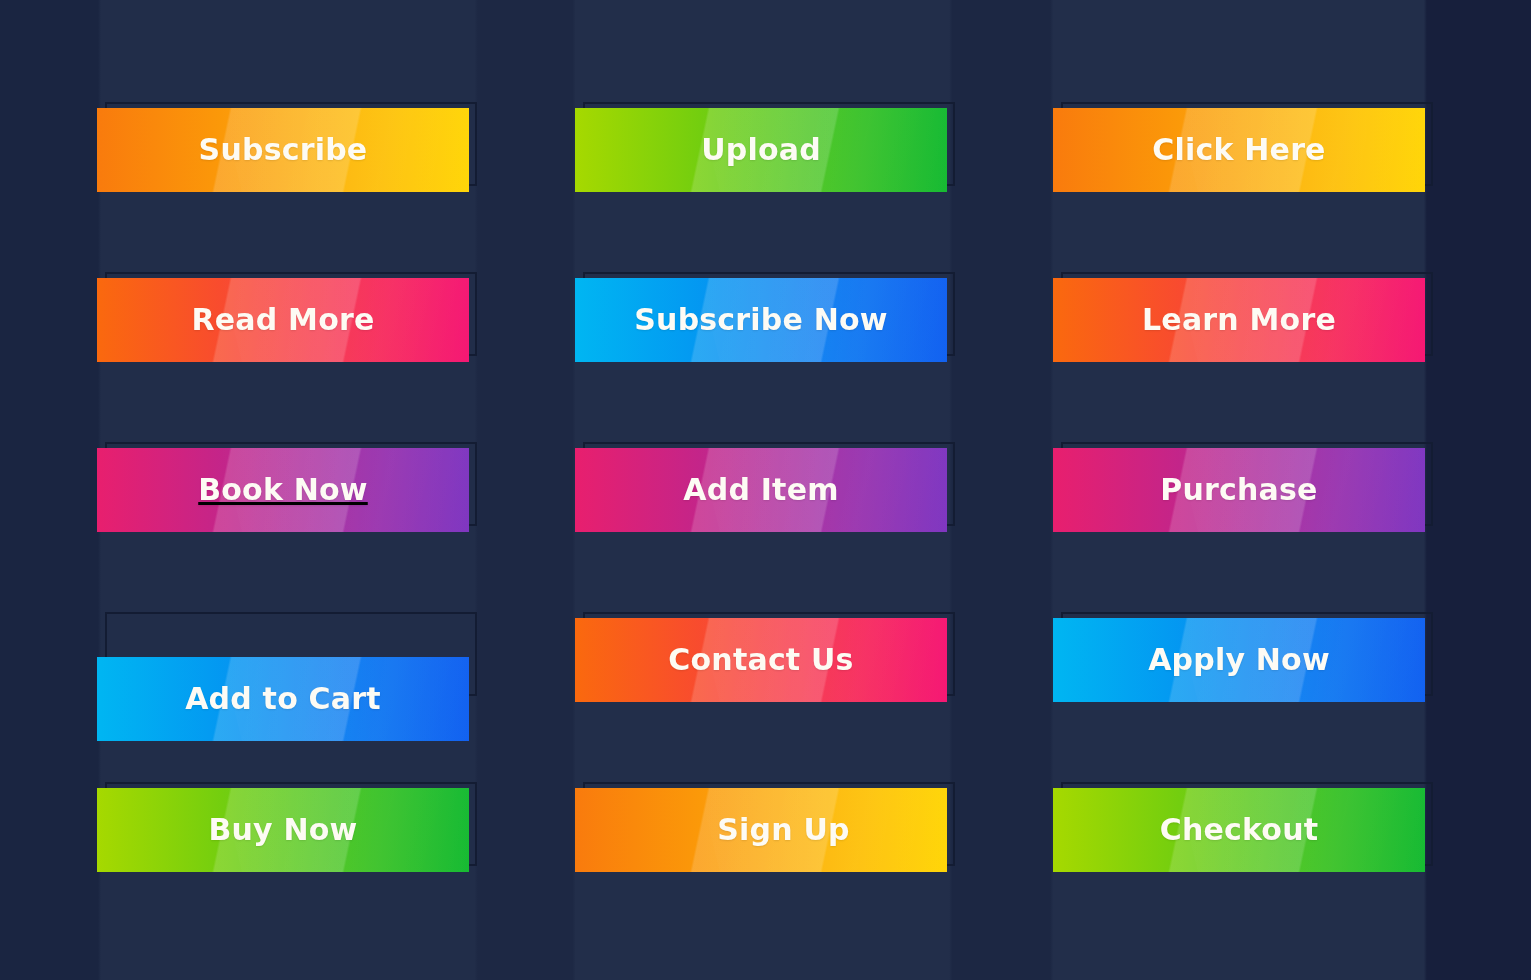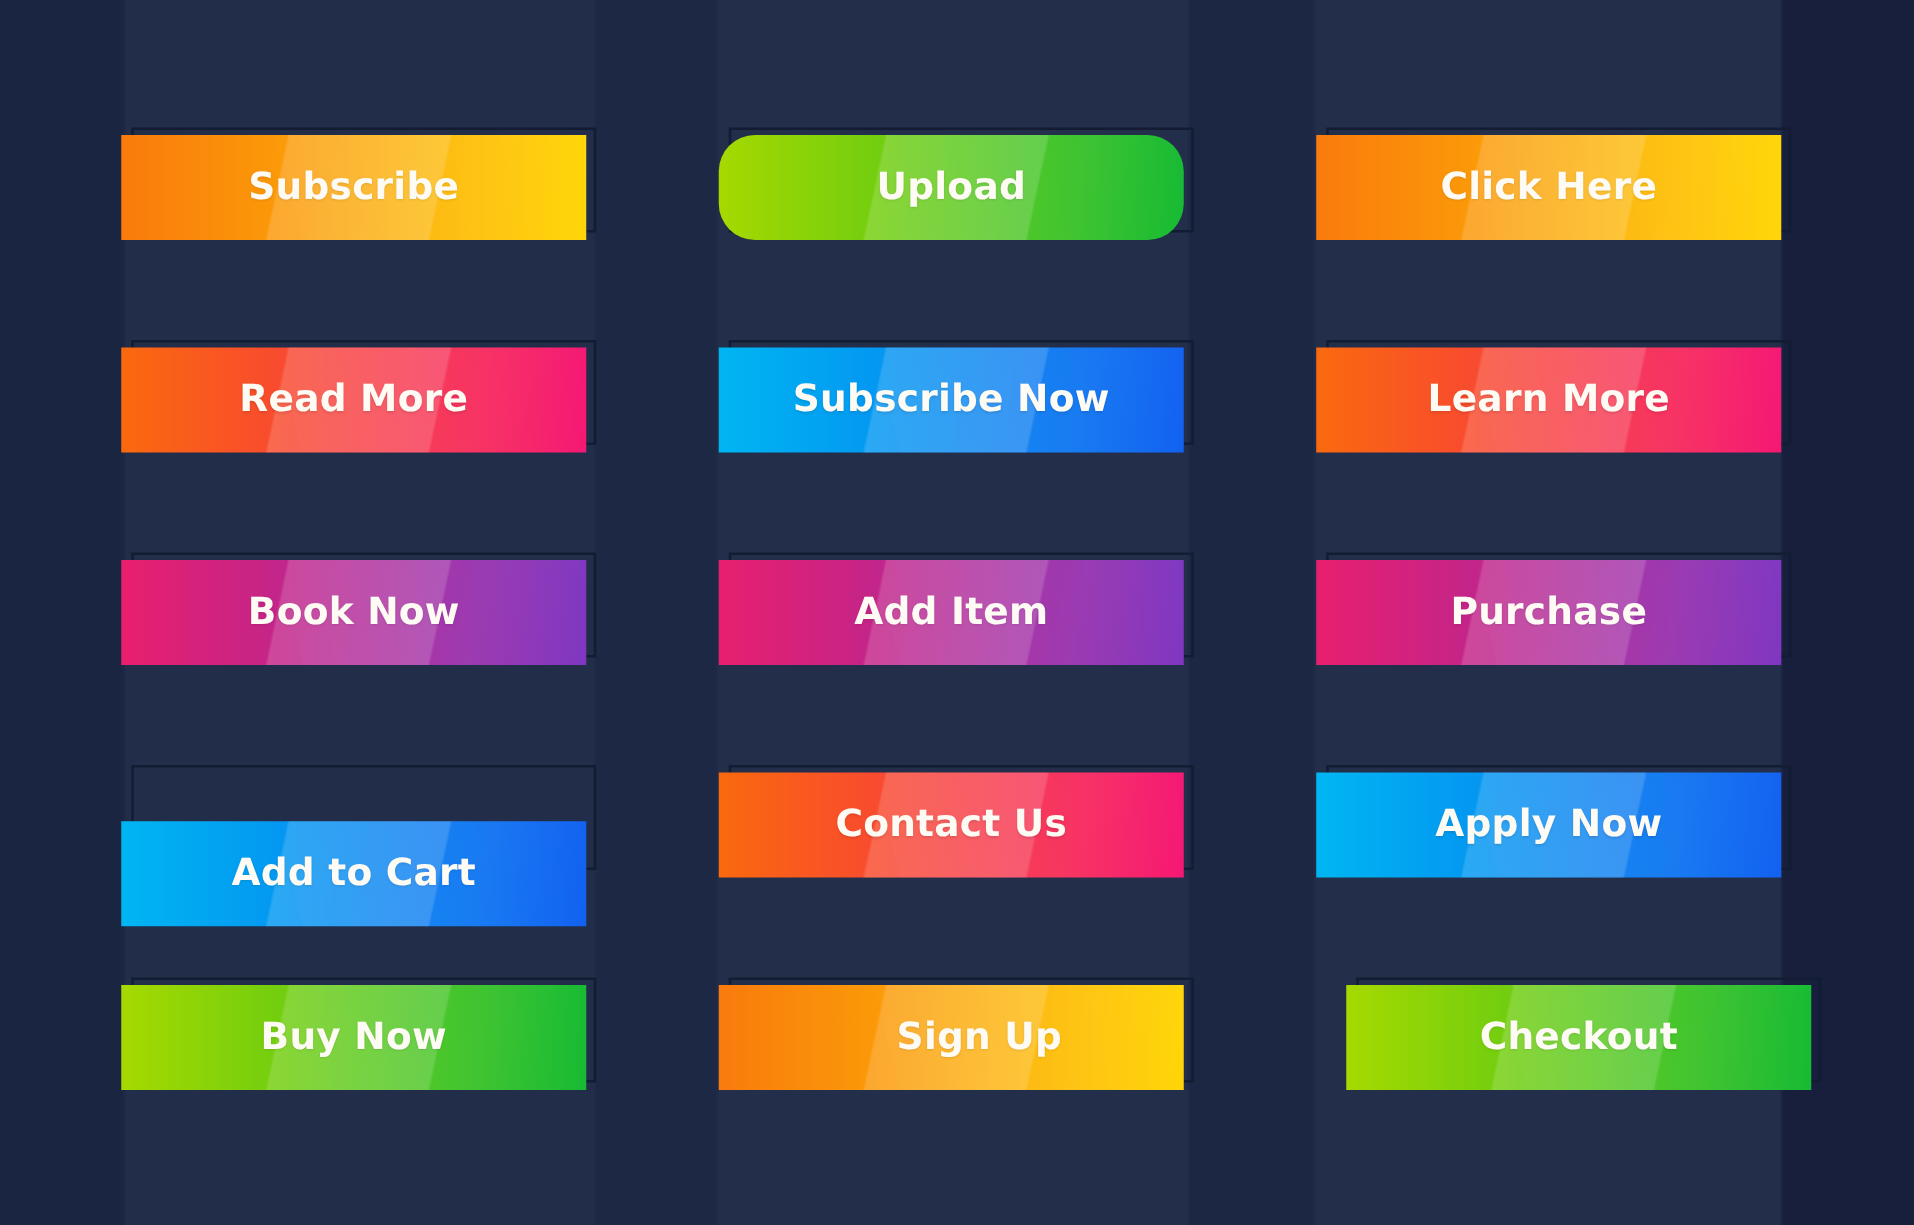--- a/index.html
+++ b/index.html
@@ -105,21 +105,21 @@
 <div id="stage">
   <div class="grid" id="grid">
       <div class="btn-wrap" style="left: 97px; top: 102px; width: 378px; height: 94px;">
         <div class="btn-frame" style="border-color: rgb(19, 28, 51);"></div>
         <div class="btn-fill" style="background: linear-gradient(90deg, rgb(249, 123, 13) 0%, rgb(255, 212, 0) 100%);">
           <span class="btn-label">Subscribe</span>
         </div>
       </div>
       <div class="btn-wrap" style="left: 575px; top: 102px; width: 378px; height: 94px;">
         <div class="btn-frame" style="border-color: rgb(19, 28, 51);"></div>
-        <div class="btn-fill" style="background: linear-gradient(90deg, rgb(166, 217, 0) 0%, rgb(15, 184, 44) 100%); border-radius: 29px;">
+        <div class="btn-fill" style="background: linear-gradient(90deg, rgb(166, 217, 0) 0%, rgb(15, 184, 44) 100%);">
           <span class="btn-label">Upload</span>
         </div>
       </div>
       <div class="btn-wrap" style="left: 1053px; top: 102px; width: 378px; height: 94px;">
         <div class="btn-frame" style="border-color: rgb(19, 28, 51);"></div>
         <div class="btn-fill" style="background: linear-gradient(90deg, rgb(249, 123, 13) 0%, rgb(255, 212, 0) 100%);">
           <span class="btn-label">Click Here</span>
         </div>
       </div>
       <div class="btn-wrap" style="left: 97px; top: 272px; width: 378px; height: 94px;">
@@ -135,21 +135,21 @@
         </div>
       </div>
       <div class="btn-wrap" style="left: 1053px; top: 272px; width: 378px; height: 94px;">
         <div class="btn-frame" style="border-color: rgb(19, 28, 51);"></div>
         <div class="btn-fill" style="background: linear-gradient(90deg, rgb(250, 105, 14) 0%, rgb(245, 16, 111) 100%);">
           <span class="btn-label">Learn More</span>
         </div>
       </div>
       <div class="btn-wrap" style="left: 97px; top: 442px; width: 378px; height: 94px;">
         <div class="btn-frame" style="border-color: rgb(19, 28, 51);"></div>
-        <div class="btn-fill" style="background: linear-gradient(90deg, rgb(232, 31, 110) 0%, rgb(123, 48, 191) 100%);">
+        <div class="btn-fill" style="background: linear-gradient(90deg, rgb(232, 31, 110) 0%, rgb(123, 48, 191) 100%); text-decoration: underline;">
           <span class="btn-label">Book Now</span>
         </div>
       </div>
       <div class="btn-wrap" style="left: 575px; top: 442px; width: 378px; height: 94px;">
         <div class="btn-frame" style="border-color: rgb(19, 28, 51);"></div>
         <div class="btn-fill" style="background: linear-gradient(90deg, rgb(232, 31, 110) 0%, rgb(123, 48, 191) 100%);">
           <span class="btn-label">Add Item</span>
         </div>
       </div>
       <div class="btn-wrap" style="left: 1053px; top: 442px; width: 378px; height: 94px;">
@@ -181,20 +181,20 @@
         <div class="btn-fill" style="background: linear-gradient(90deg, rgb(166, 217, 0) 0%, rgb(15, 184, 44) 100%);">
           <span class="btn-label">Buy Now</span>
         </div>
       </div>
       <div class="btn-wrap" style="left: 575px; top: 782px; width: 378px; height: 94px;">
         <div class="btn-frame" style="border-color: rgb(19, 28, 51);"></div>
         <div class="btn-fill" style="background: linear-gradient(90deg, rgb(249, 123, 13) 0%, rgb(255, 212, 0) 100%); padding-left: 45px;">
           <span class="btn-label">Sign Up</span>
         </div>
       </div>
-      <div class="btn-wrap" style="left: 1077px; top: 782px; width: 378px; height: 94px;">
+      <div class="btn-wrap" style="left: 1053px; top: 782px; width: 378px; height: 94px;">
         <div class="btn-frame" style="border-color: rgb(19, 28, 51);"></div>
         <div class="btn-fill" style="background: linear-gradient(90deg, rgb(166, 217, 0) 0%, rgb(15, 184, 44) 100%);">
           <span class="btn-label">Checkout</span>
         </div>
       </div>
     </div>
 </div>
 
 </body></html>

